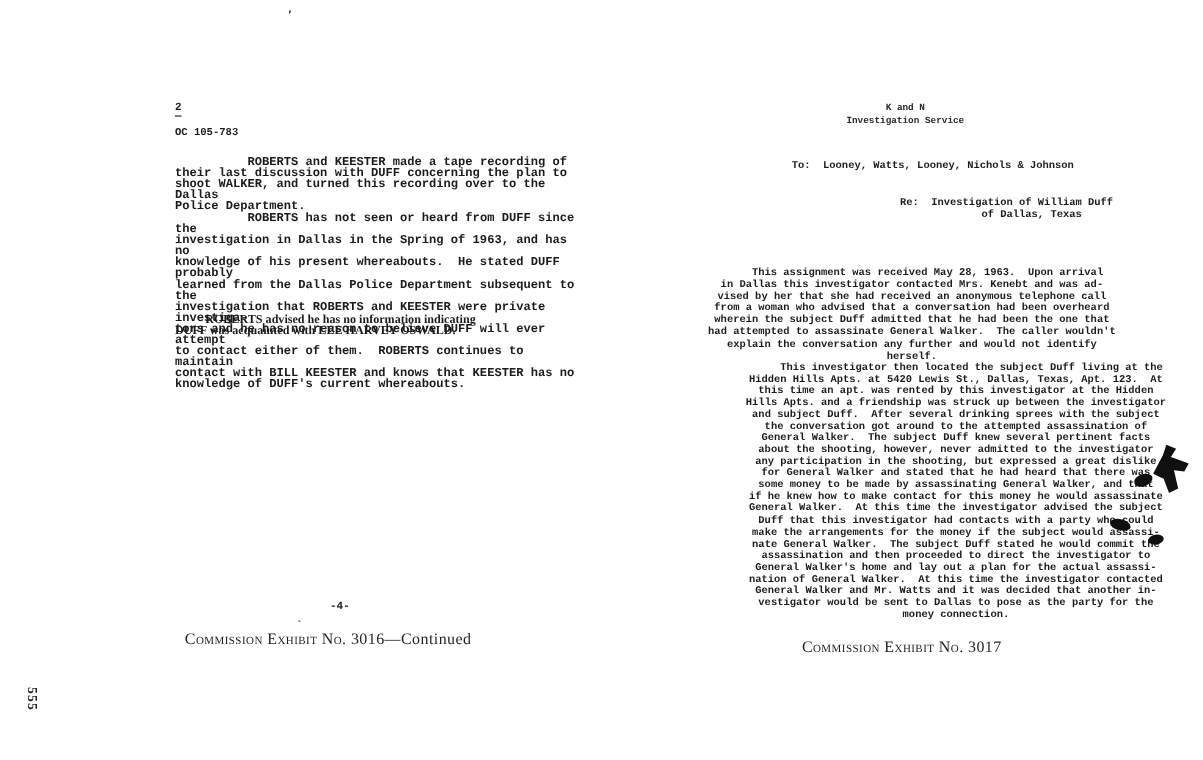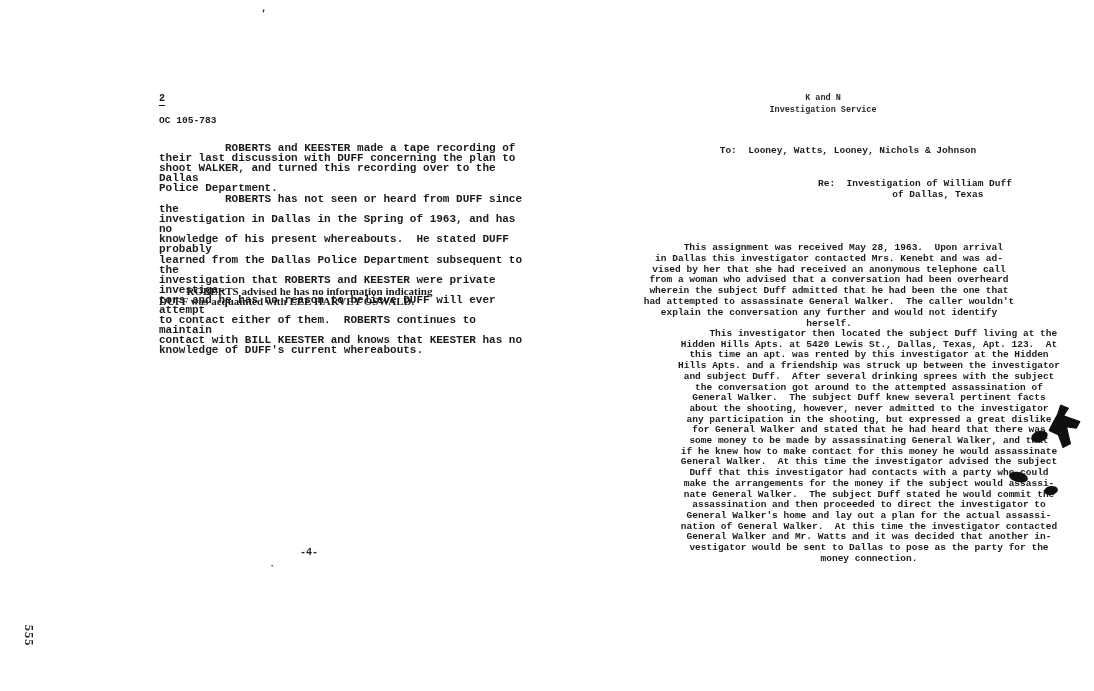--- a/index.html
+++ b/index.html
@@ -105,20 +105,23 @@
 contact with BILL KEESTER and knows that KEESTER has no
 knowledge of DUFF's current whereabouts.</div>
 
     <div class="abs typed typed-left" style="left:159px; top:286px;font-family:Liberation Serif, serif;">          ROBERTS advised he has no information indicating
 DUFF was acquainted with LEE HARVEY OSWALD.</div>
 
     <div class="abs footer-num" style="left:300px; top:547px;">-4-</div>
 
     <div class="abs stray stray-tick" style="left:271px; top:563px;">`</div>
 
+    <div class="abs caption" style="left:168px; top:573px;">
+      <span class="sc">Commission Exhibit No. 3016</span><span>—Continued</span>
+    </div>
   </section>
 
   <section class="abs" style="left:560px; top:0; width:534px; height:613px;">
 
     <div class="abs letterhead" style="left:88px; top:93px;">K and N
 Investigation Service</div>
 
     <div class="abs typed typed-right" style="left:88px; top:146px; width:400px;">To:  Looney, Watts, Looney, Nichols &amp; Johnson</div>
 
     <div class="abs typed typed-right" style="left:225px; top:179px; width:260px;">Re:  Investigation of William Duff
@@ -149,20 +152,23 @@
 Duff that this investigator had contacts with a party who could
 make the arrangements for the money if the subject would assassi-
 nate General Walker.  The subject Duff stated he would commit the
 assassination and then proceeded to direct the investigator to
 General Walker's home and lay out a plan for the actual assassi-
 nation of General Walker.  At this time the investigator contacted
 General Walker and Mr. Watts and it was decided that another in-
 vestigator would be sent to Dallas to pose as the party for the
 money connection.</div>
 
+    <div class="abs caption" style="left:169px; top:581px;">
+      <span class="sc">Commission Exhibit No. 3017</span>
+    </div>
   </section>
 
   <div class="abs blob blob1"></div>
   <div class="abs blob blob2"></div>
   <div class="abs blob blob3"></div>
   <div class="abs blob blob4"></div>
 
 </div>
 
 </body></html>

